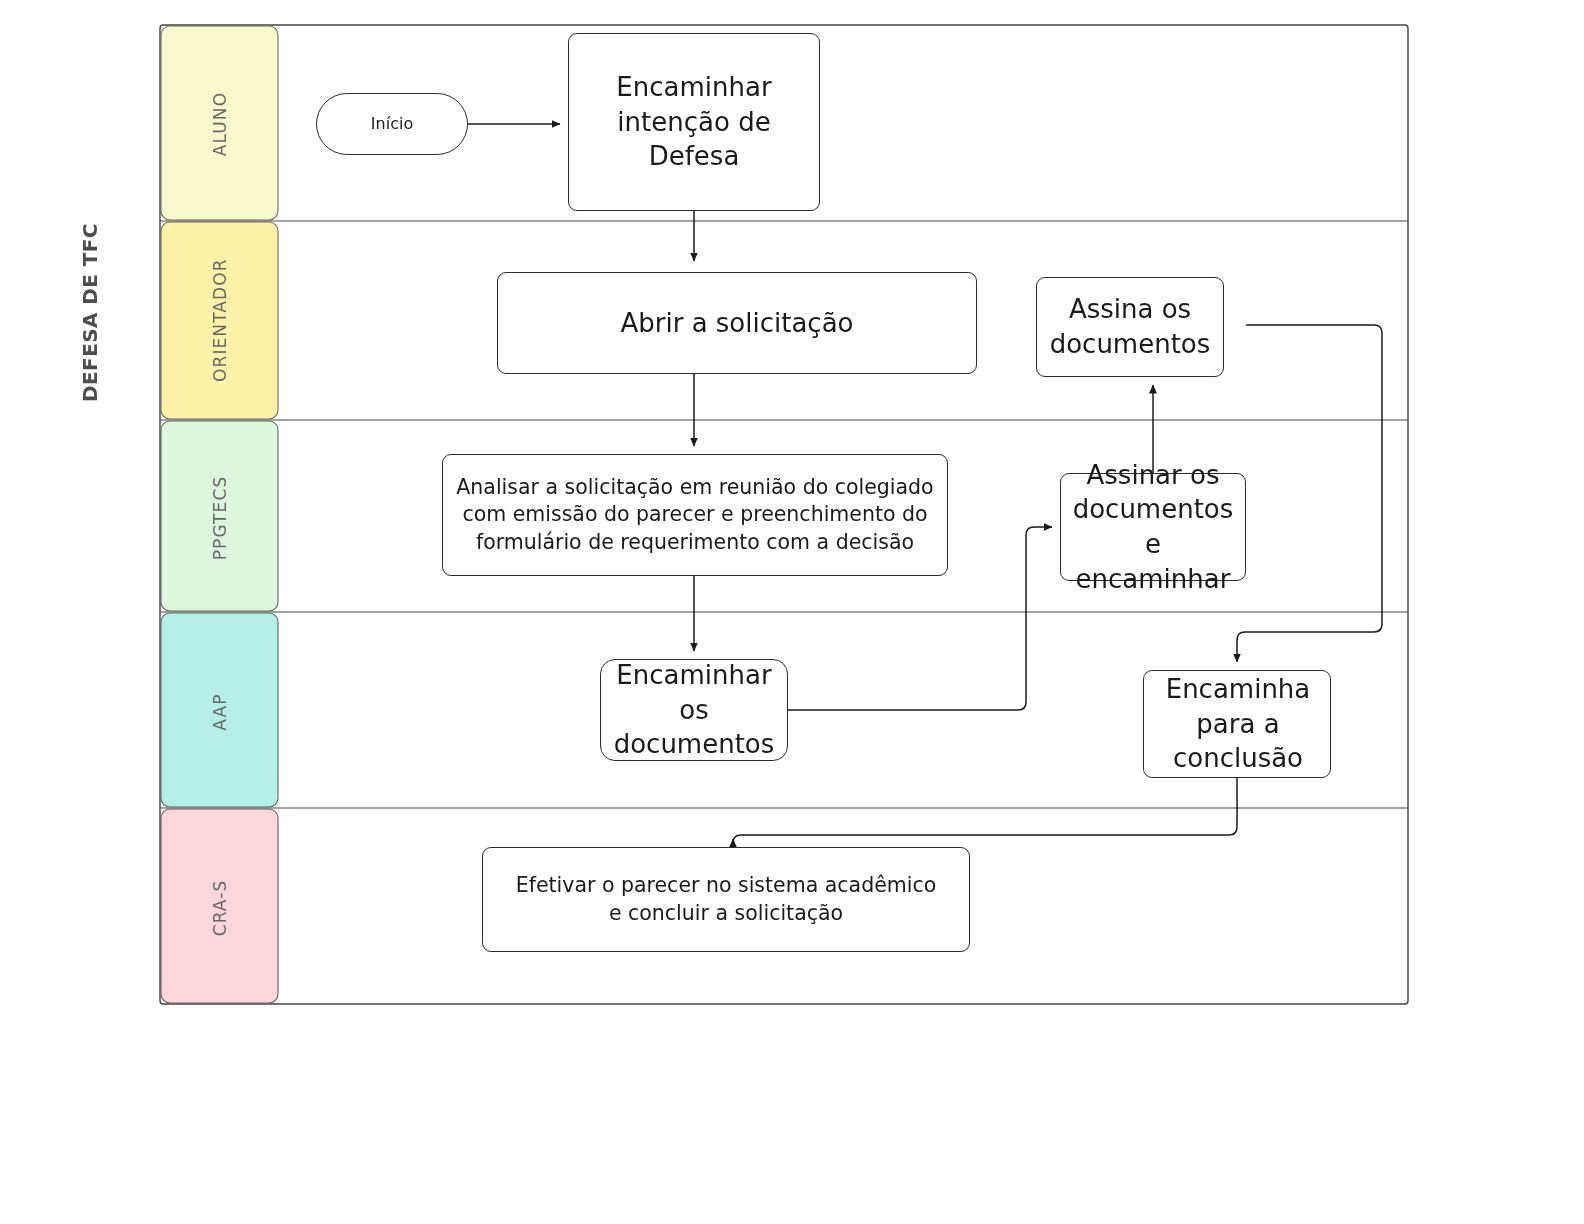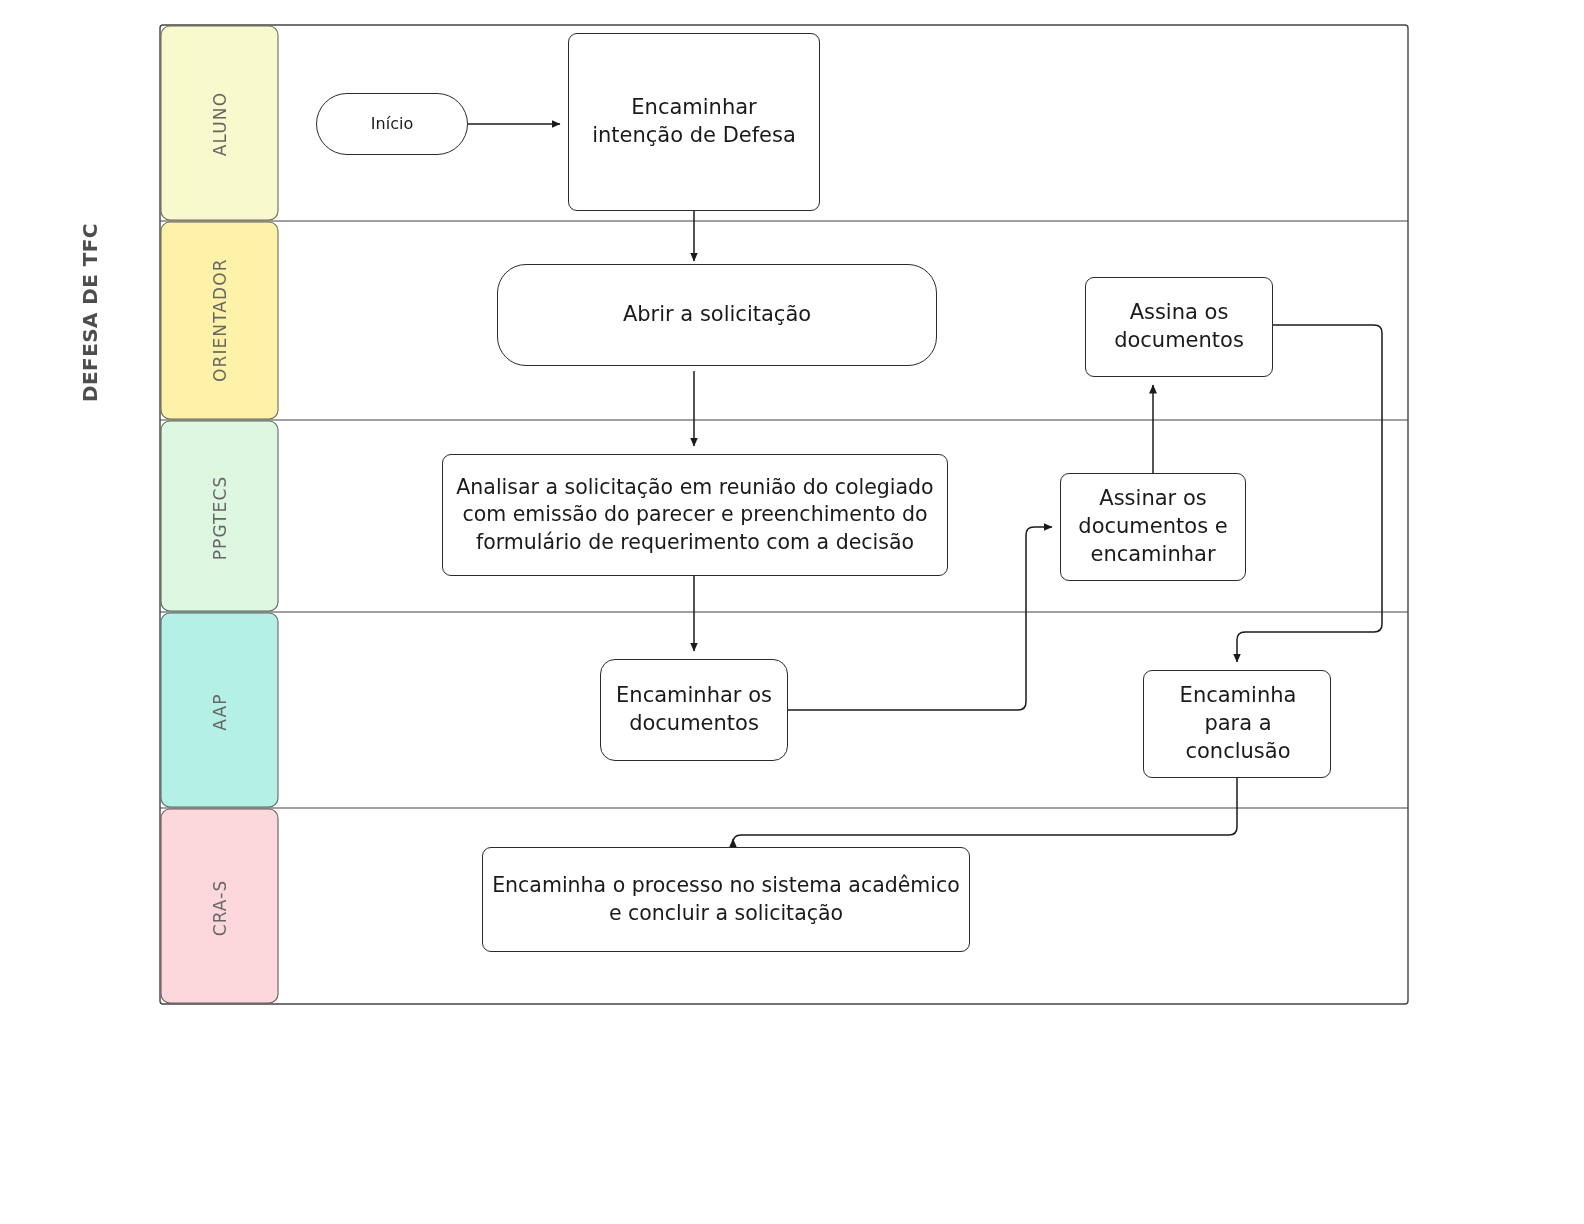--- a/index.html
+++ b/index.html
@@ -53,21 +53,21 @@
     position: absolute;
     box-sizing: border-box;
     display: flex;
     align-items: center;
     justify-content: center;
     text-align: center;
     background: #ffffff;
     border: 1.3px solid #2b2b2b;
     border-radius: 9px;
     color: #1a1a1a;
-    font-size: 21px;
+    font-size: 26px;
     line-height: 1.33;
     padding: 3px 8px;
     white-space: pre-line;
   }
   .node.start {
     border-radius: 999px;
     font-size: 16px;
   }
   .node.dense {
     font-size: 20.5px;
@@ -128,36 +128,36 @@
   <div class="lane-label" style="left:160px; top:312px; width:120px; transform:rotate(-90deg);">ORIENTADOR</div>
   <div class="lane-label" style="left:160px; top:508px; width:120px; transform:rotate(-90deg);">PPGTECS</div>
   <div class="lane-label" style="left:160px; top:702px; width:120px; transform:rotate(-90deg);">AAP</div>
   <div class="lane-label" style="left:160px; top:898px; width:120px; transform:rotate(-90deg);">CRA-S</div>
 
   <div class="node start" style="left:316px; top:93px; width:152px; height:62px;">Início</div>
 
   <div class="node" style="left:568px; top:33px; width:252px; height:178px;">Encaminhar
 intenção de Defesa</div>
 
-  <div class="node" style="left:497px; top:264px; width:440px; height:102px;border-radius:29px;">Abrir a solicitação</div>
+  <div class="node" style="left:497px; top:272px; width:480px; height:102px;">Abrir a solicitação</div>
 
-  <div class="node" style="left:1085px; top:277px; width:188px; height:100px;">Assina os
+  <div class="node" style="left:1036px; top:277px; width:188px; height:100px;">Assina os
 documentos</div>
 
   <div class="node" style="left:1060px; top:473px; width:186px; height:108px;">Assinar os
 documentos e
 encaminhar</div>
 
   <div class="node dense" style="left:442px; top:454px; width:506px; height:122px;">Analisar a solicitação em reunião do colegiado
 com emissão do parecer e preenchimento do
 formulário de requerimento com a decisão</div>
 
   <div class="node" style="left:600px; top:659px; width:188px; height:102px;border-radius:15px;">Encaminhar os
 documentos</div>
 
   <div class="node" style="left:1143px; top:670px; width:188px; height:108px;padding-left:10px;">Encaminha
 para a
 conclusão</div>
 
-  <div class="node dense" style="left:482px; top:847px; width:488px; height:105px;">Encaminha o processo no sistema acadêmico
+  <div class="node dense" style="left:482px; top:847px; width:488px; height:105px;">Efetivar o parecer no sistema acadêmico
 e concluir a solicitação</div>
 
 </div>
 
 </body></html>

